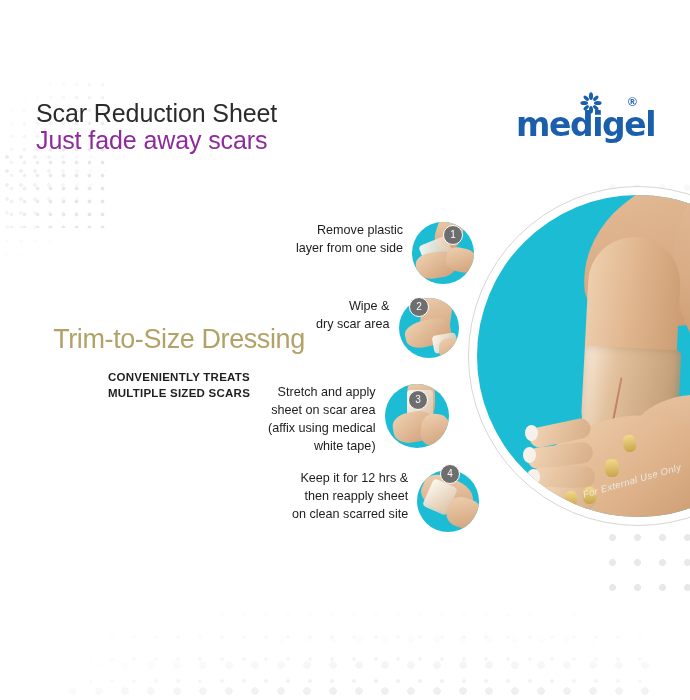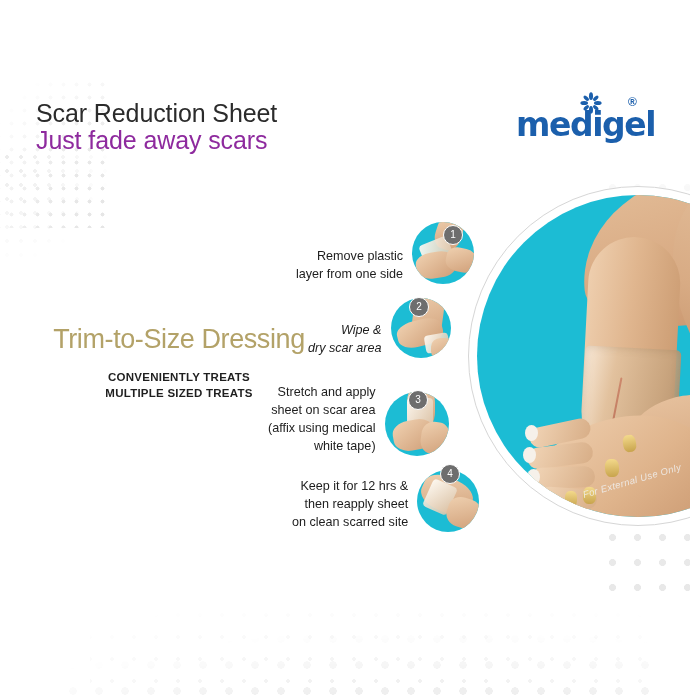--- a/index.html
+++ b/index.html
@@ -296,21 +296,21 @@
     white-space: nowrap;
     transform: rotate(-16deg);
     opacity: 0.85;
     font-style: italic;
   }
 
   
   .step {
     position: absolute;
     display: flex;
-    align-items: flex-end;
+    align-items: flex-start;
   }
   .step-text {
     font-size: 12.6px;
     color: #1d1d1d;
     line-height: 1.42;
     text-align: right;
     white-space: pre-line;
   }
   .step-thumb {
     position: relative;
@@ -343,21 +343,21 @@
   }
   .t-sheet {
     position: absolute;
     background: linear-gradient(120deg, rgba(255,252,246,0.92), rgba(219,196,168,0.9));
     border-radius: 4px;
   }
 
   .step1 { left: 296px; top: 222px; }
   .step1 .step-thumb { width: 62px; height: 62px; }
 
-  .step2 { left: 308px; top: 298px; font-style: italic; }
+  .step2 { left: 316px; top: 298px; }
   .step2 .step-thumb { width: 60px; height: 60px; }
 
   .step3 { left: 268px; top: 384px; }
   .step3 .step-thumb { width: 64px; height: 64px; }
 
   .step4 { left: 292px; top: 470px; }
   .step4 .step-thumb { width: 62px; height: 62px; }
 </style>
 </head>
 <body>
@@ -389,21 +389,21 @@
       </g>
     </svg>
     <div class="logo-word">medigel</div>
     <div class="logo-reg">®</div>
   </div>
 
   <div class="trim-block">
     <div class="trim-title">Trim-to-Size Dressing</div>
     <div class="trim-caption">
       <div>CONVENIENTLY TREATS</div>
-      <div>MULTIPLE SIZED TREATS</div>
+      <div>MULTIPLE SIZED SCARS</div>
     </div>
   </div>
 
   <div class="hero-clip">
     <div class="hero-ring"></div>
     <div class="hero-disc">
       <div class="skin-upper"></div>
       <div class="skin-shoulder"></div>
       <div class="skin-forearm"></div>
       <div class="sheet-band"></div>

